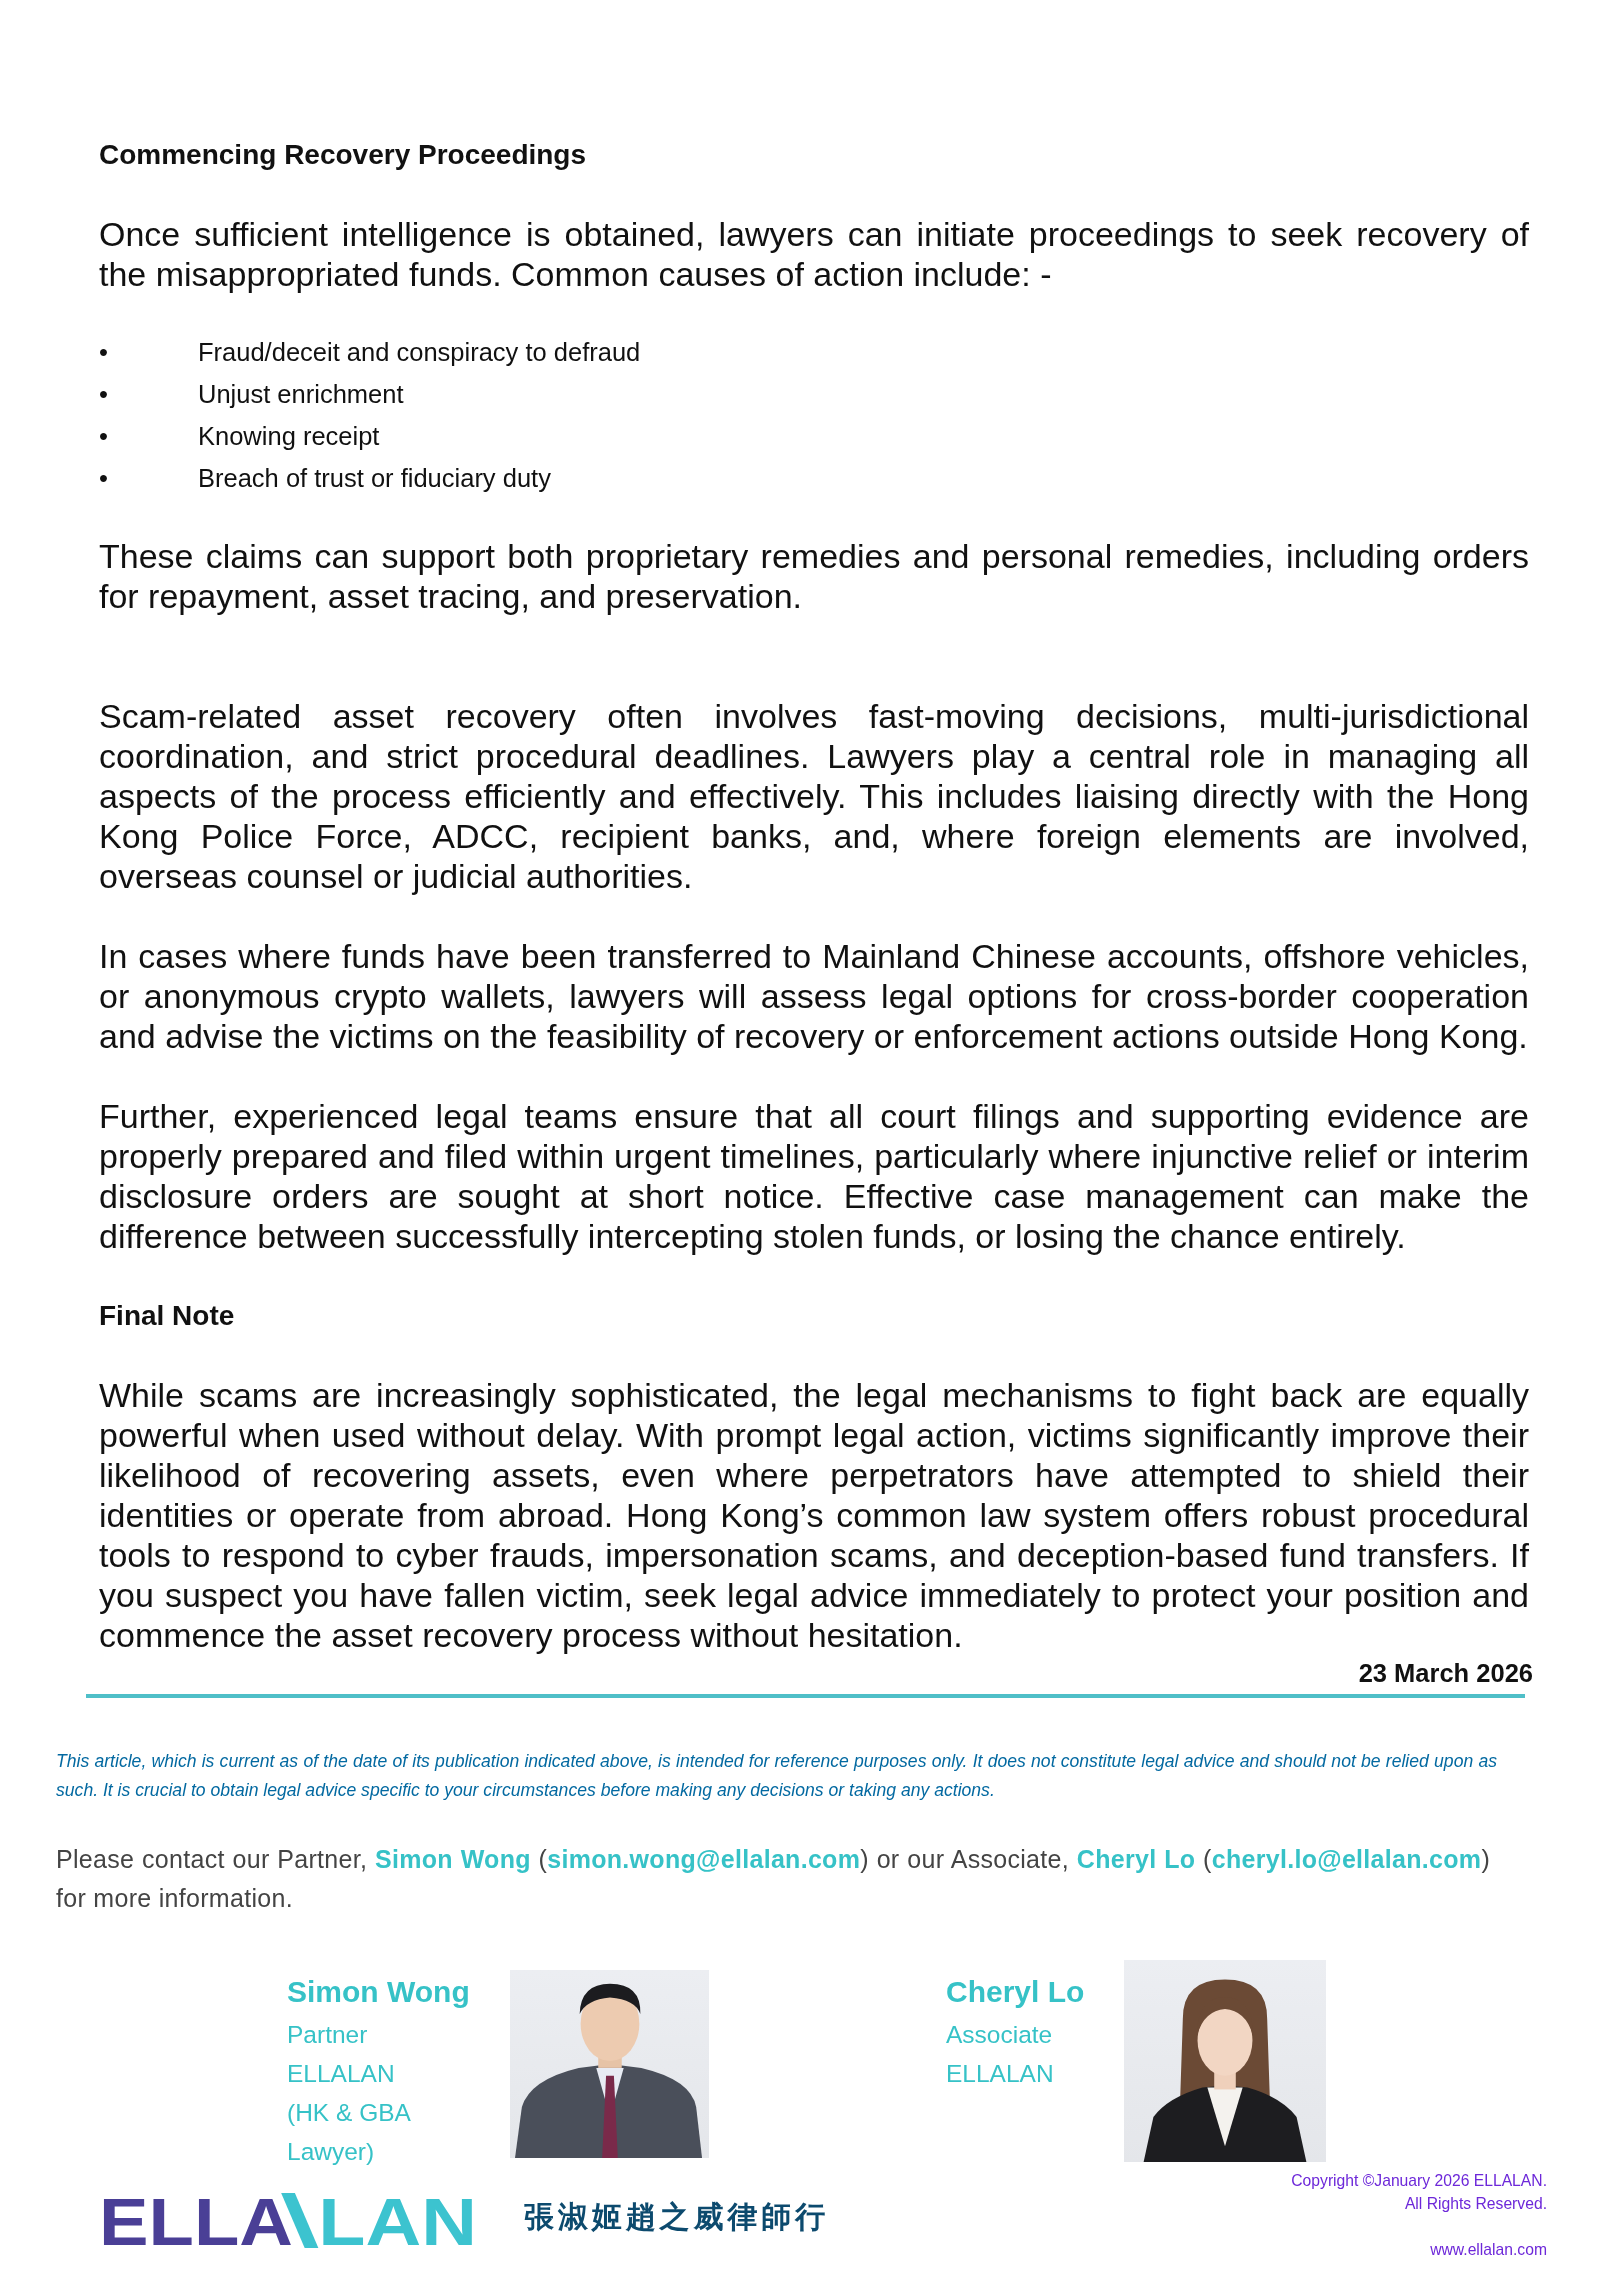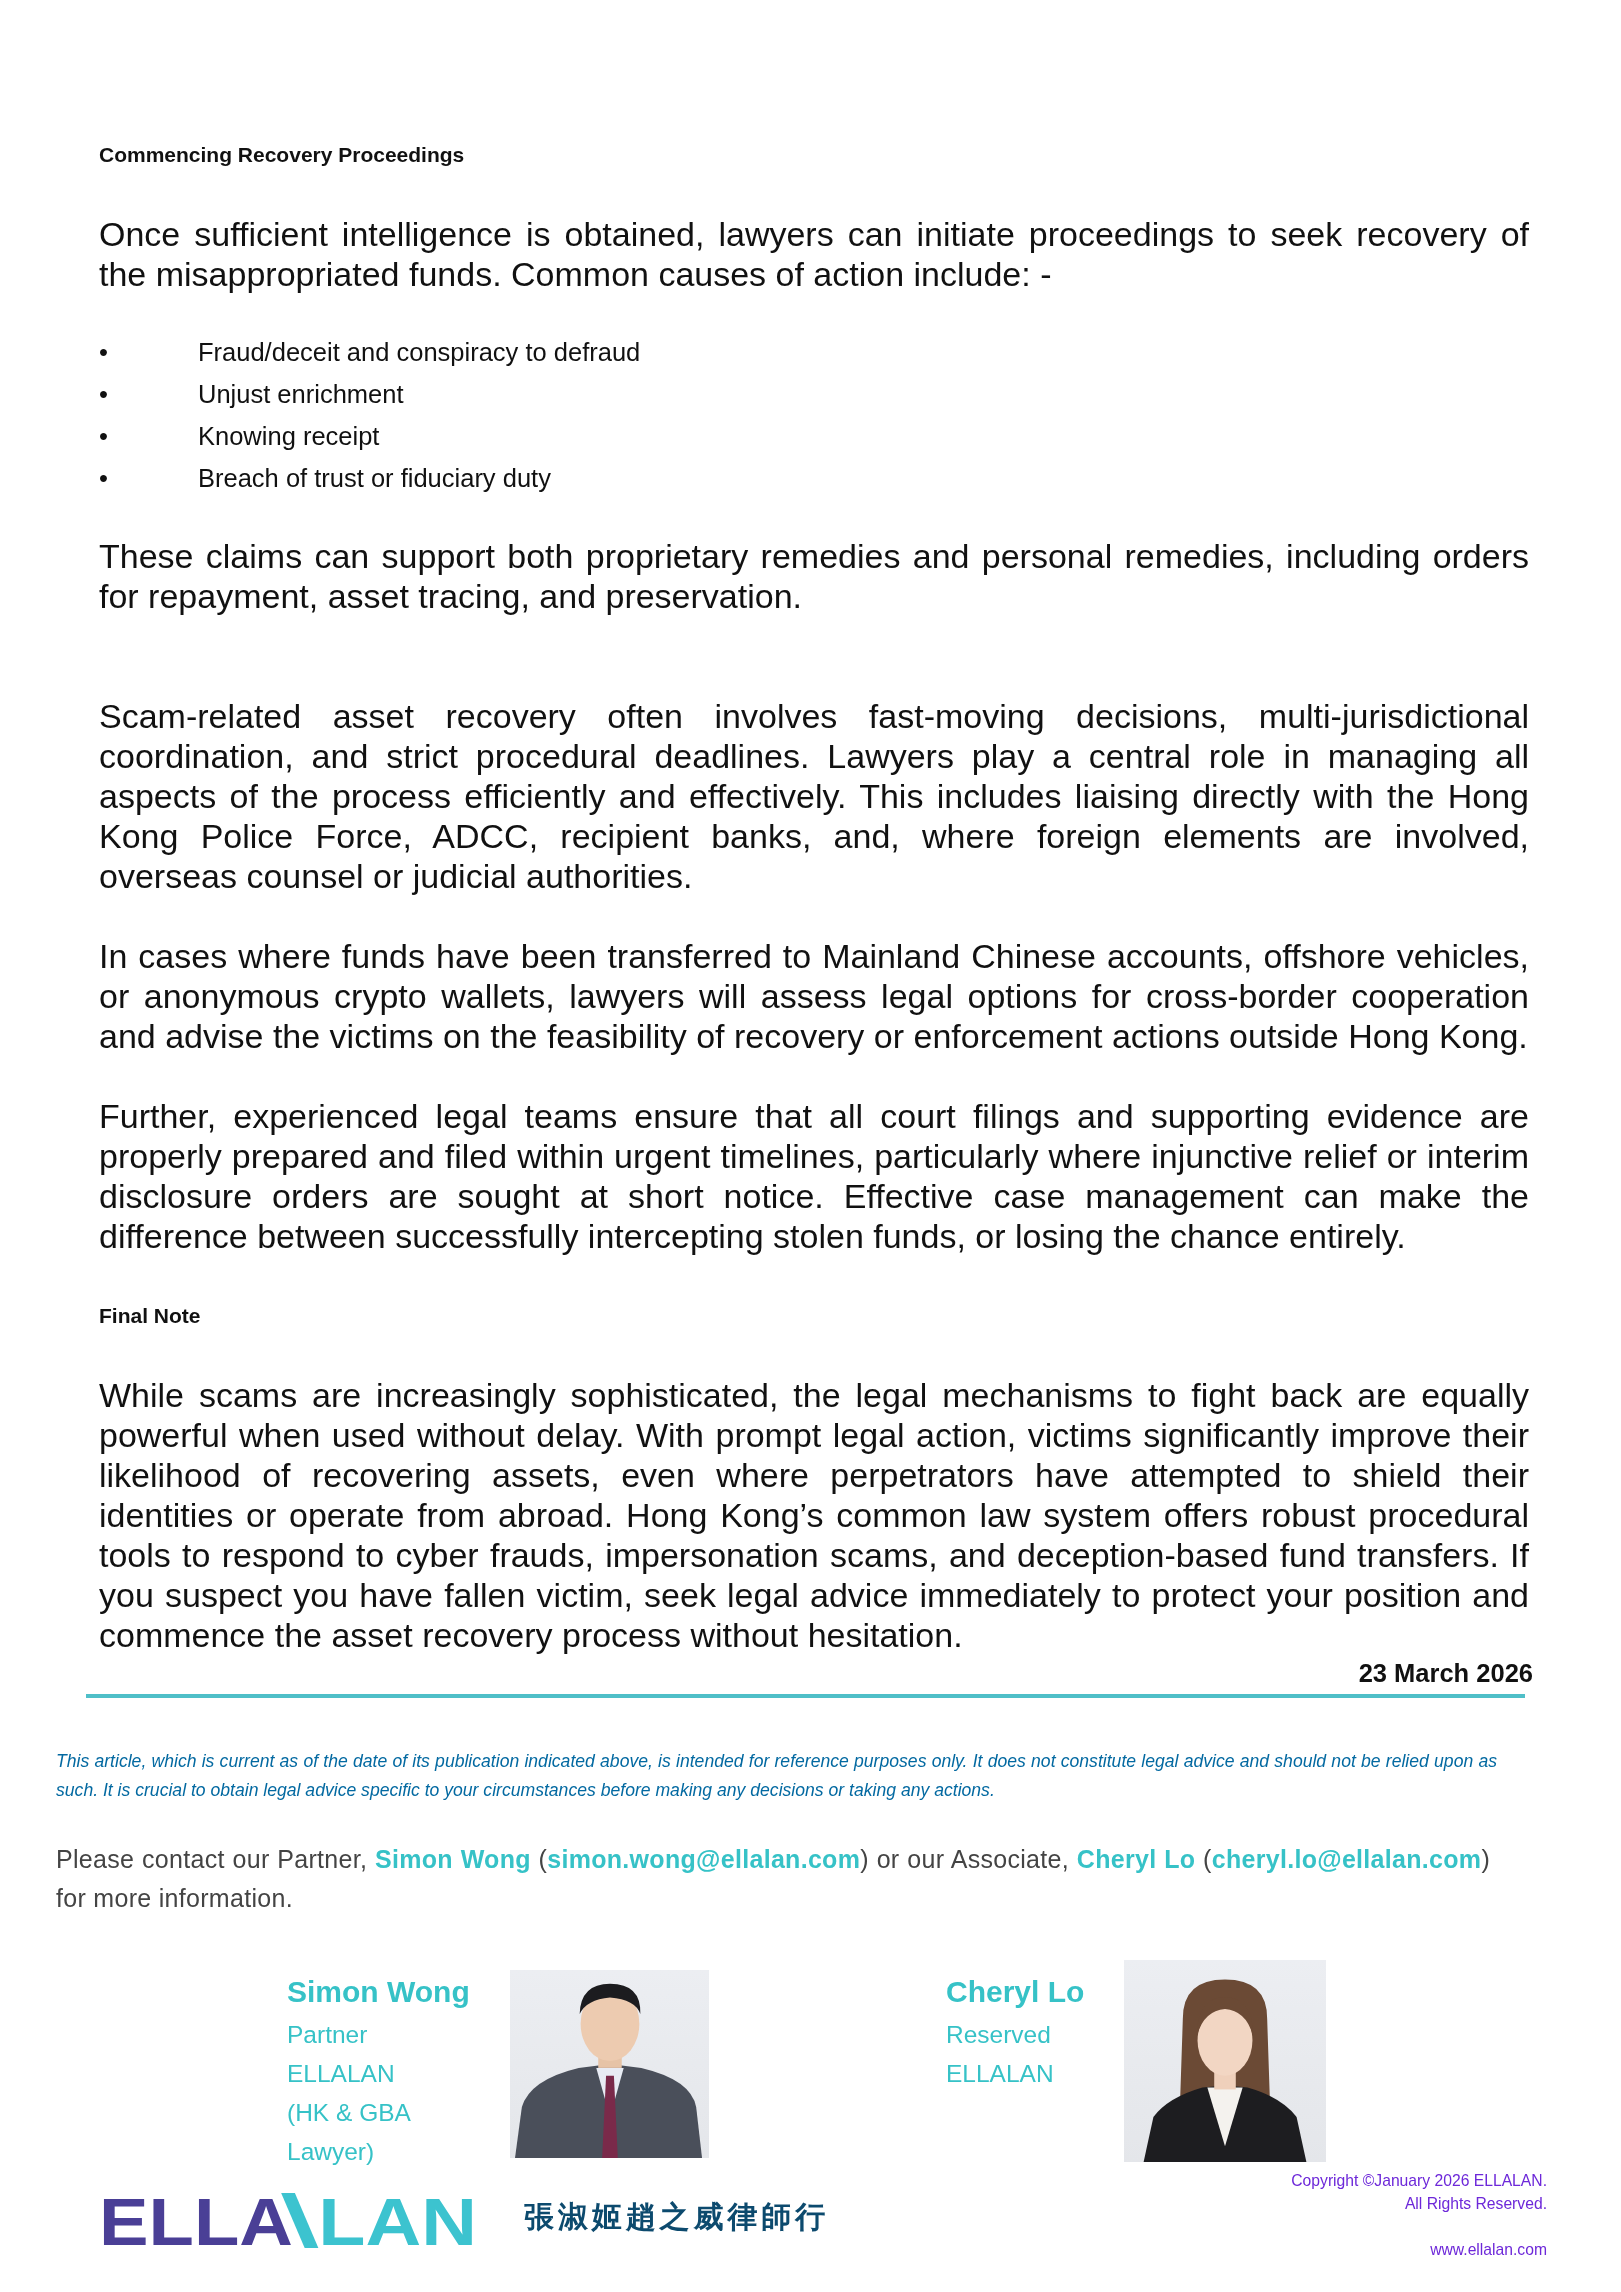--- a/index.html
+++ b/index.html
@@ -1,19 +1,19 @@
 <!DOCTYPE html>
 <html><head>
 <meta charset="utf-8">
 <style>
   html, body { margin:0; padding:0; background:#ffffff; }
   body { width:1621px; height:2293px; position:relative; overflow:hidden;
          font-family:"Liberation Sans", sans-serif; color:#111; }
   .body-wrap { position:absolute; left:99px; top:135px; width:1430px; }
-  .h { font-weight:bold; font-size:21px; line-height:39px; margin:0; }
+  .h { font-weight:bold; font-size:28px; line-height:39px; margin:0; }
   .p { font-size:34px; line-height:40px; text-align:justify; margin:0; }
   .gap { height:40px; }
   ul.bul { list-style:none; margin:0; padding:0; }
   ul.bul li { font-size:25.5px; line-height:42px; position:relative; padding-left:99px; }
   ul.bul li .dot { position:absolute; left:0; top:0; }
   .date { position:absolute; right:88px; top:1659px; font-weight:bold; font-size:25.5px; }
   .rule { position:absolute; left:86px; top:1694px; width:1439px; height:3.9px; background:#4fbfc8; }
   .disc { position:absolute; left:56px; top:1747px; width:1441px; font-style:italic;
           font-size:17.6px; line-height:29px; color:#0369a1; text-align:justify; }
   .contact { position:absolute; left:56px; top:1840px; width:1434px; font-size:25px;
@@ -76,21 +76,21 @@
     <path d="M88 100 L102 150 L116 100 Z" fill="#e8ecf4"></path>
     <path d="M98 108 L106 108 L110 192 L94 192 Z" fill="#7a2a4a"></path>
     <rect x="90" y="70" width="24" height="30" fill="#e6c3a6"></rect>
     <ellipse cx="102" cy="55" rx="30" ry="38" fill="#edcbb0"></ellipse>
     <path d="M71 45 Q72 14 102 14 Q134 14 133 45 Q128 30 102 28 Q78 30 71 45 Z" fill="#1c1c1f"></path>
   </svg>
 </div>
 
 <div class="pname" style="left:946px; top:1972px;">Cheryl Lo</div>
 <div class="pinfo" style="left:946px; top:2015px;">
-  <div>Reserved</div>
+  <div>Associate</div>
   <div>ELLALAN</div>
 </div>
 <div class="photo" style="left:1124px; top:1960px; width:202px; height:202px;">
   <svg width="202" height="202" viewBox="0 0 206 206">
     <path d="M60 60 Q60 20 103 20 Q146 20 146 60 L150 180 L56 180 Z" fill="#6b4a35"></path>
     <path d="M20 206 L30 160 Q45 140 80 130 L103 128 L126 130 Q161 140 176 160 L186 206 Z" fill="#1d1d20"></path>
     <path d="M85 130 L103 190 L121 130 Z" fill="#f4f2ee"></path>
     <rect x="92" y="100" width="22" height="32" fill="#efd0bb"></rect>
     <ellipse cx="103" cy="82" rx="28" ry="36" fill="#f2d6c3"></ellipse>
     <path d="M74 80 Q74 38 103 38 Q132 38 132 80 Q126 52 103 50 Q80 52 74 80 Z" fill="#6b4a35"></path>

